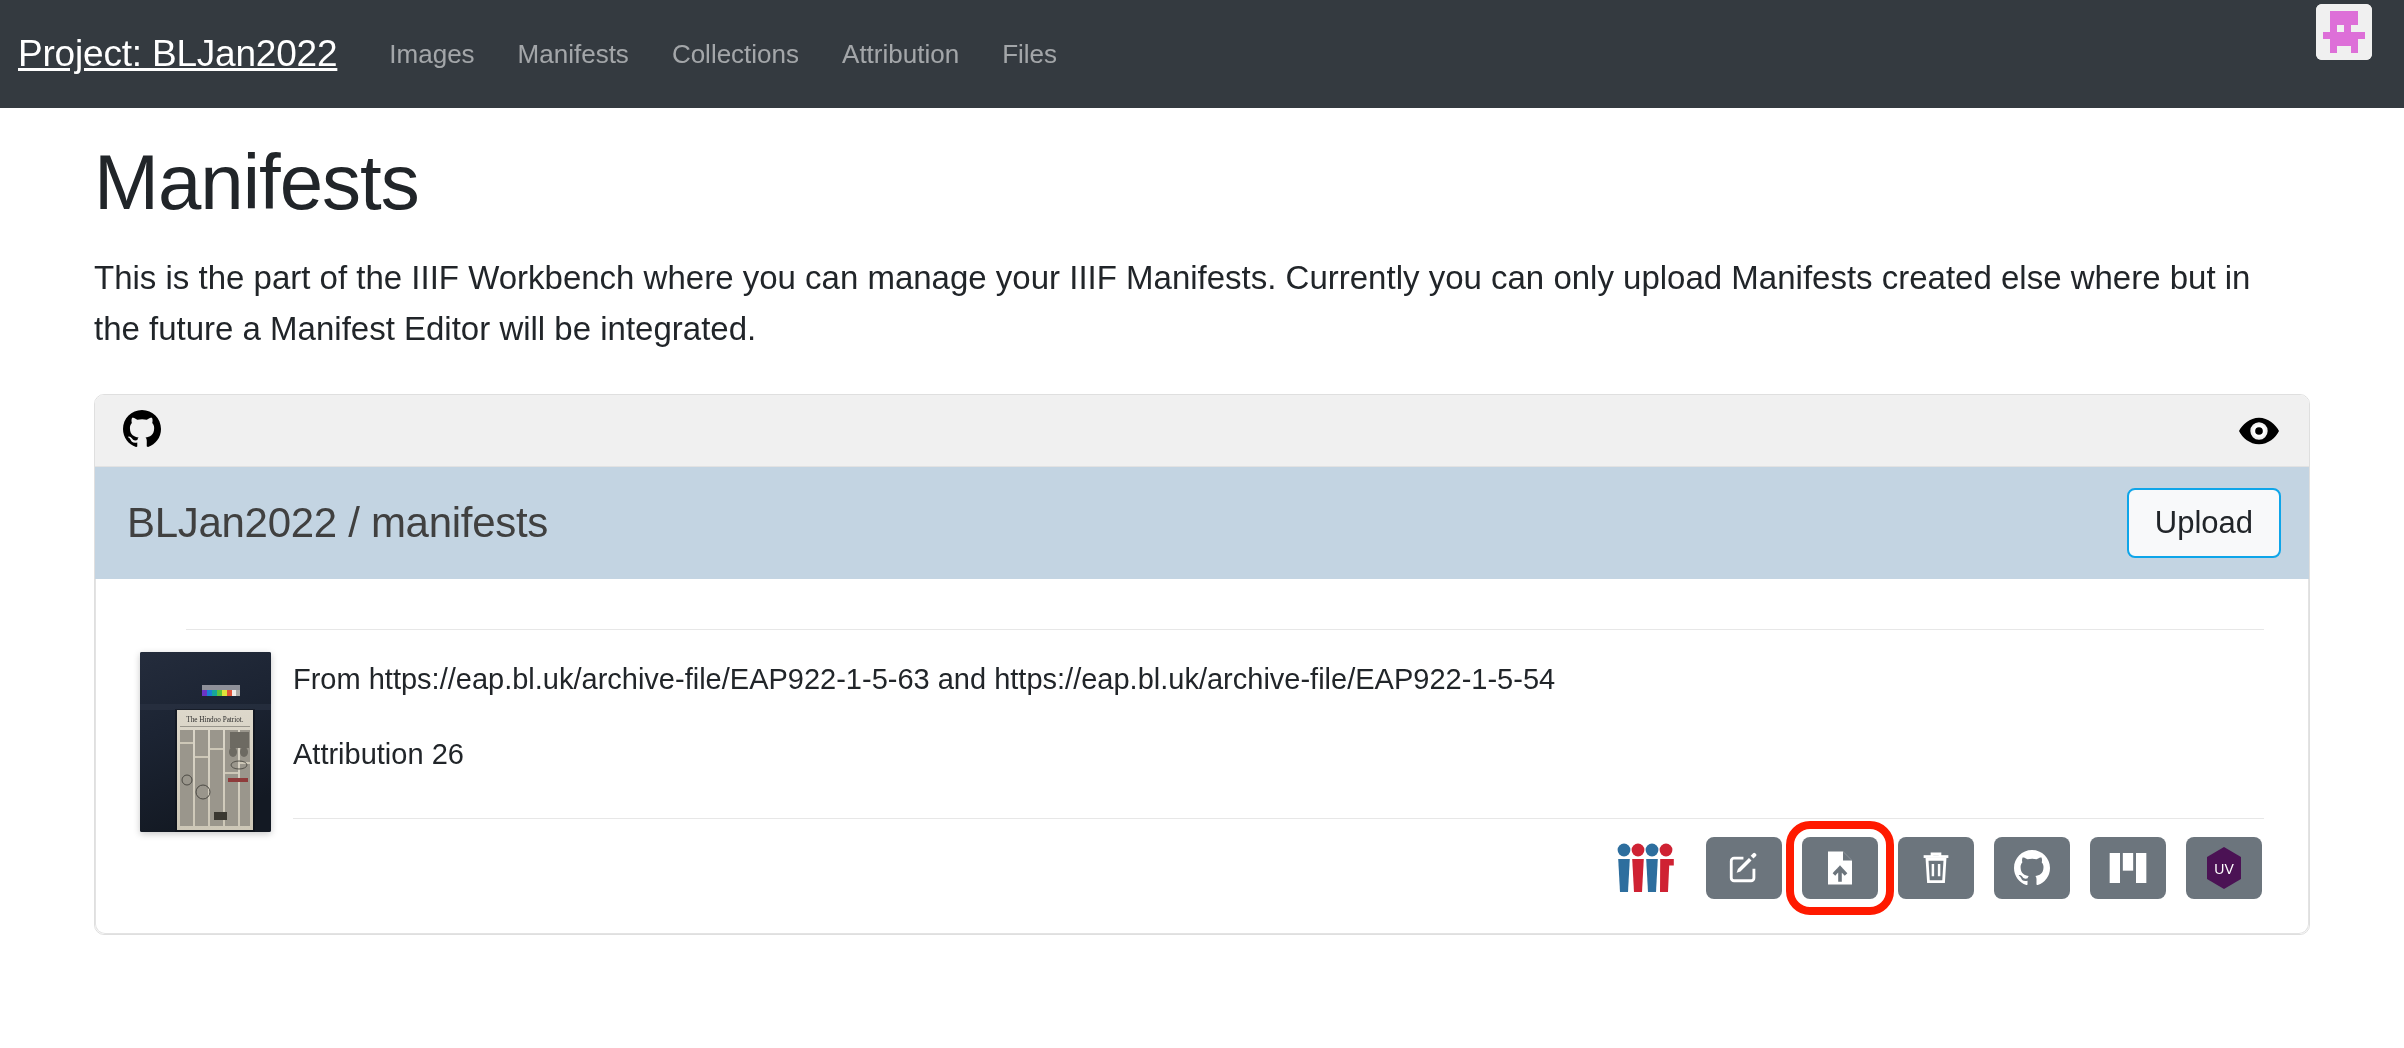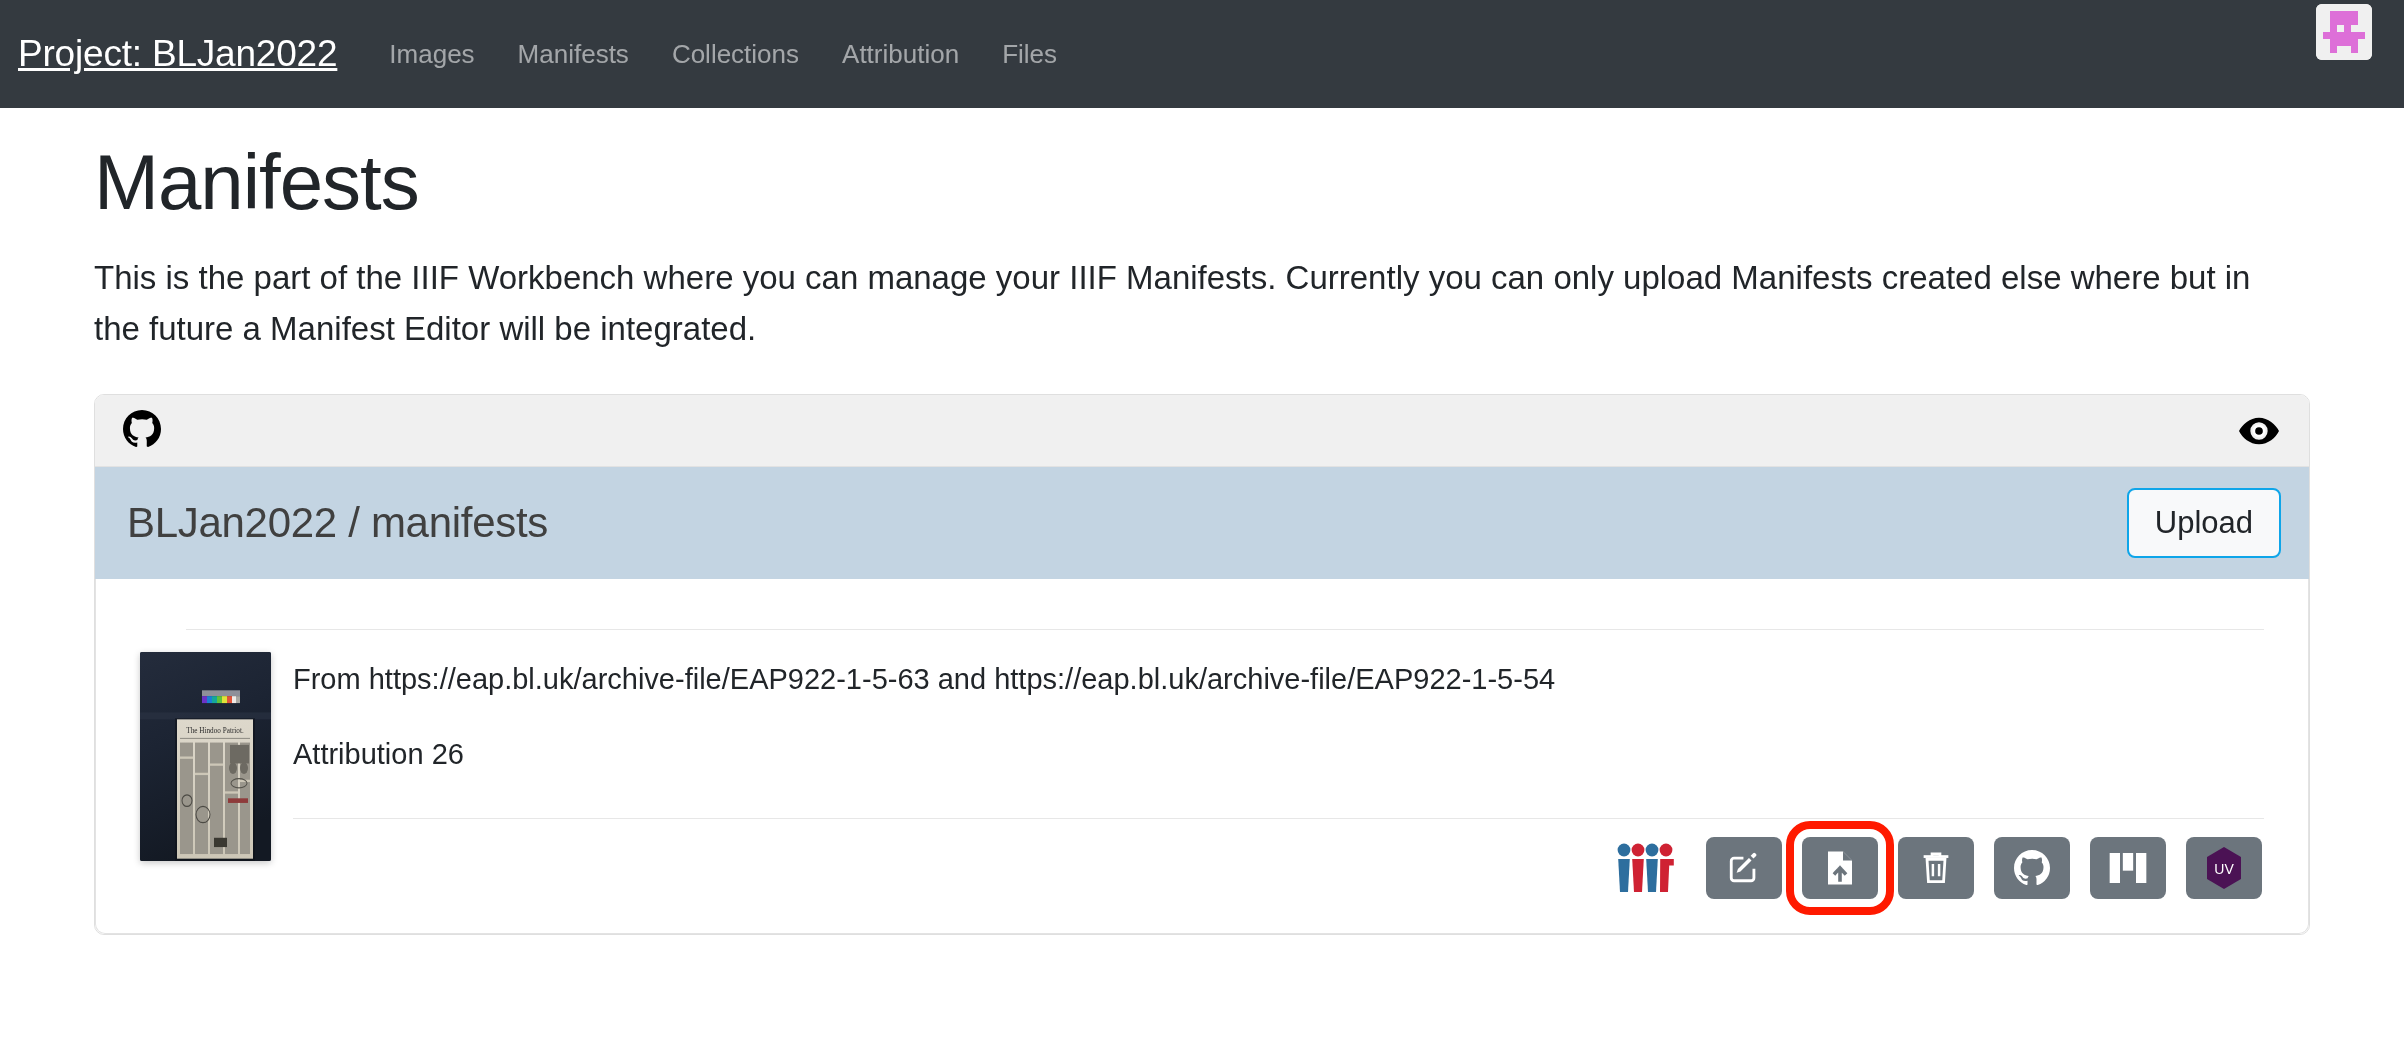--- a/index.html
+++ b/index.html
@@ -156,21 +156,21 @@
     border-top: 1px solid #e7e7e7;
     margin: 26px 0 0 46px;
   }
   .manifest-body {
     display: flex;
     gap: 22px;
     padding-top: 22px;
   }
   .thumb {
     width: 131px;
-    height: 209px;
+    height: 180px;
     flex: 0 0 131px;
     border-radius: 2px;
     box-shadow: 0 2px 7px rgba(0,0,0,0.22);
     overflow: hidden;
     background: #1c2435;
     position: relative;
   }
   .thumb svg { display: block; width: 100%; height: 100%; }
   .manifest-meta {
     flex: 1 1 auto;

